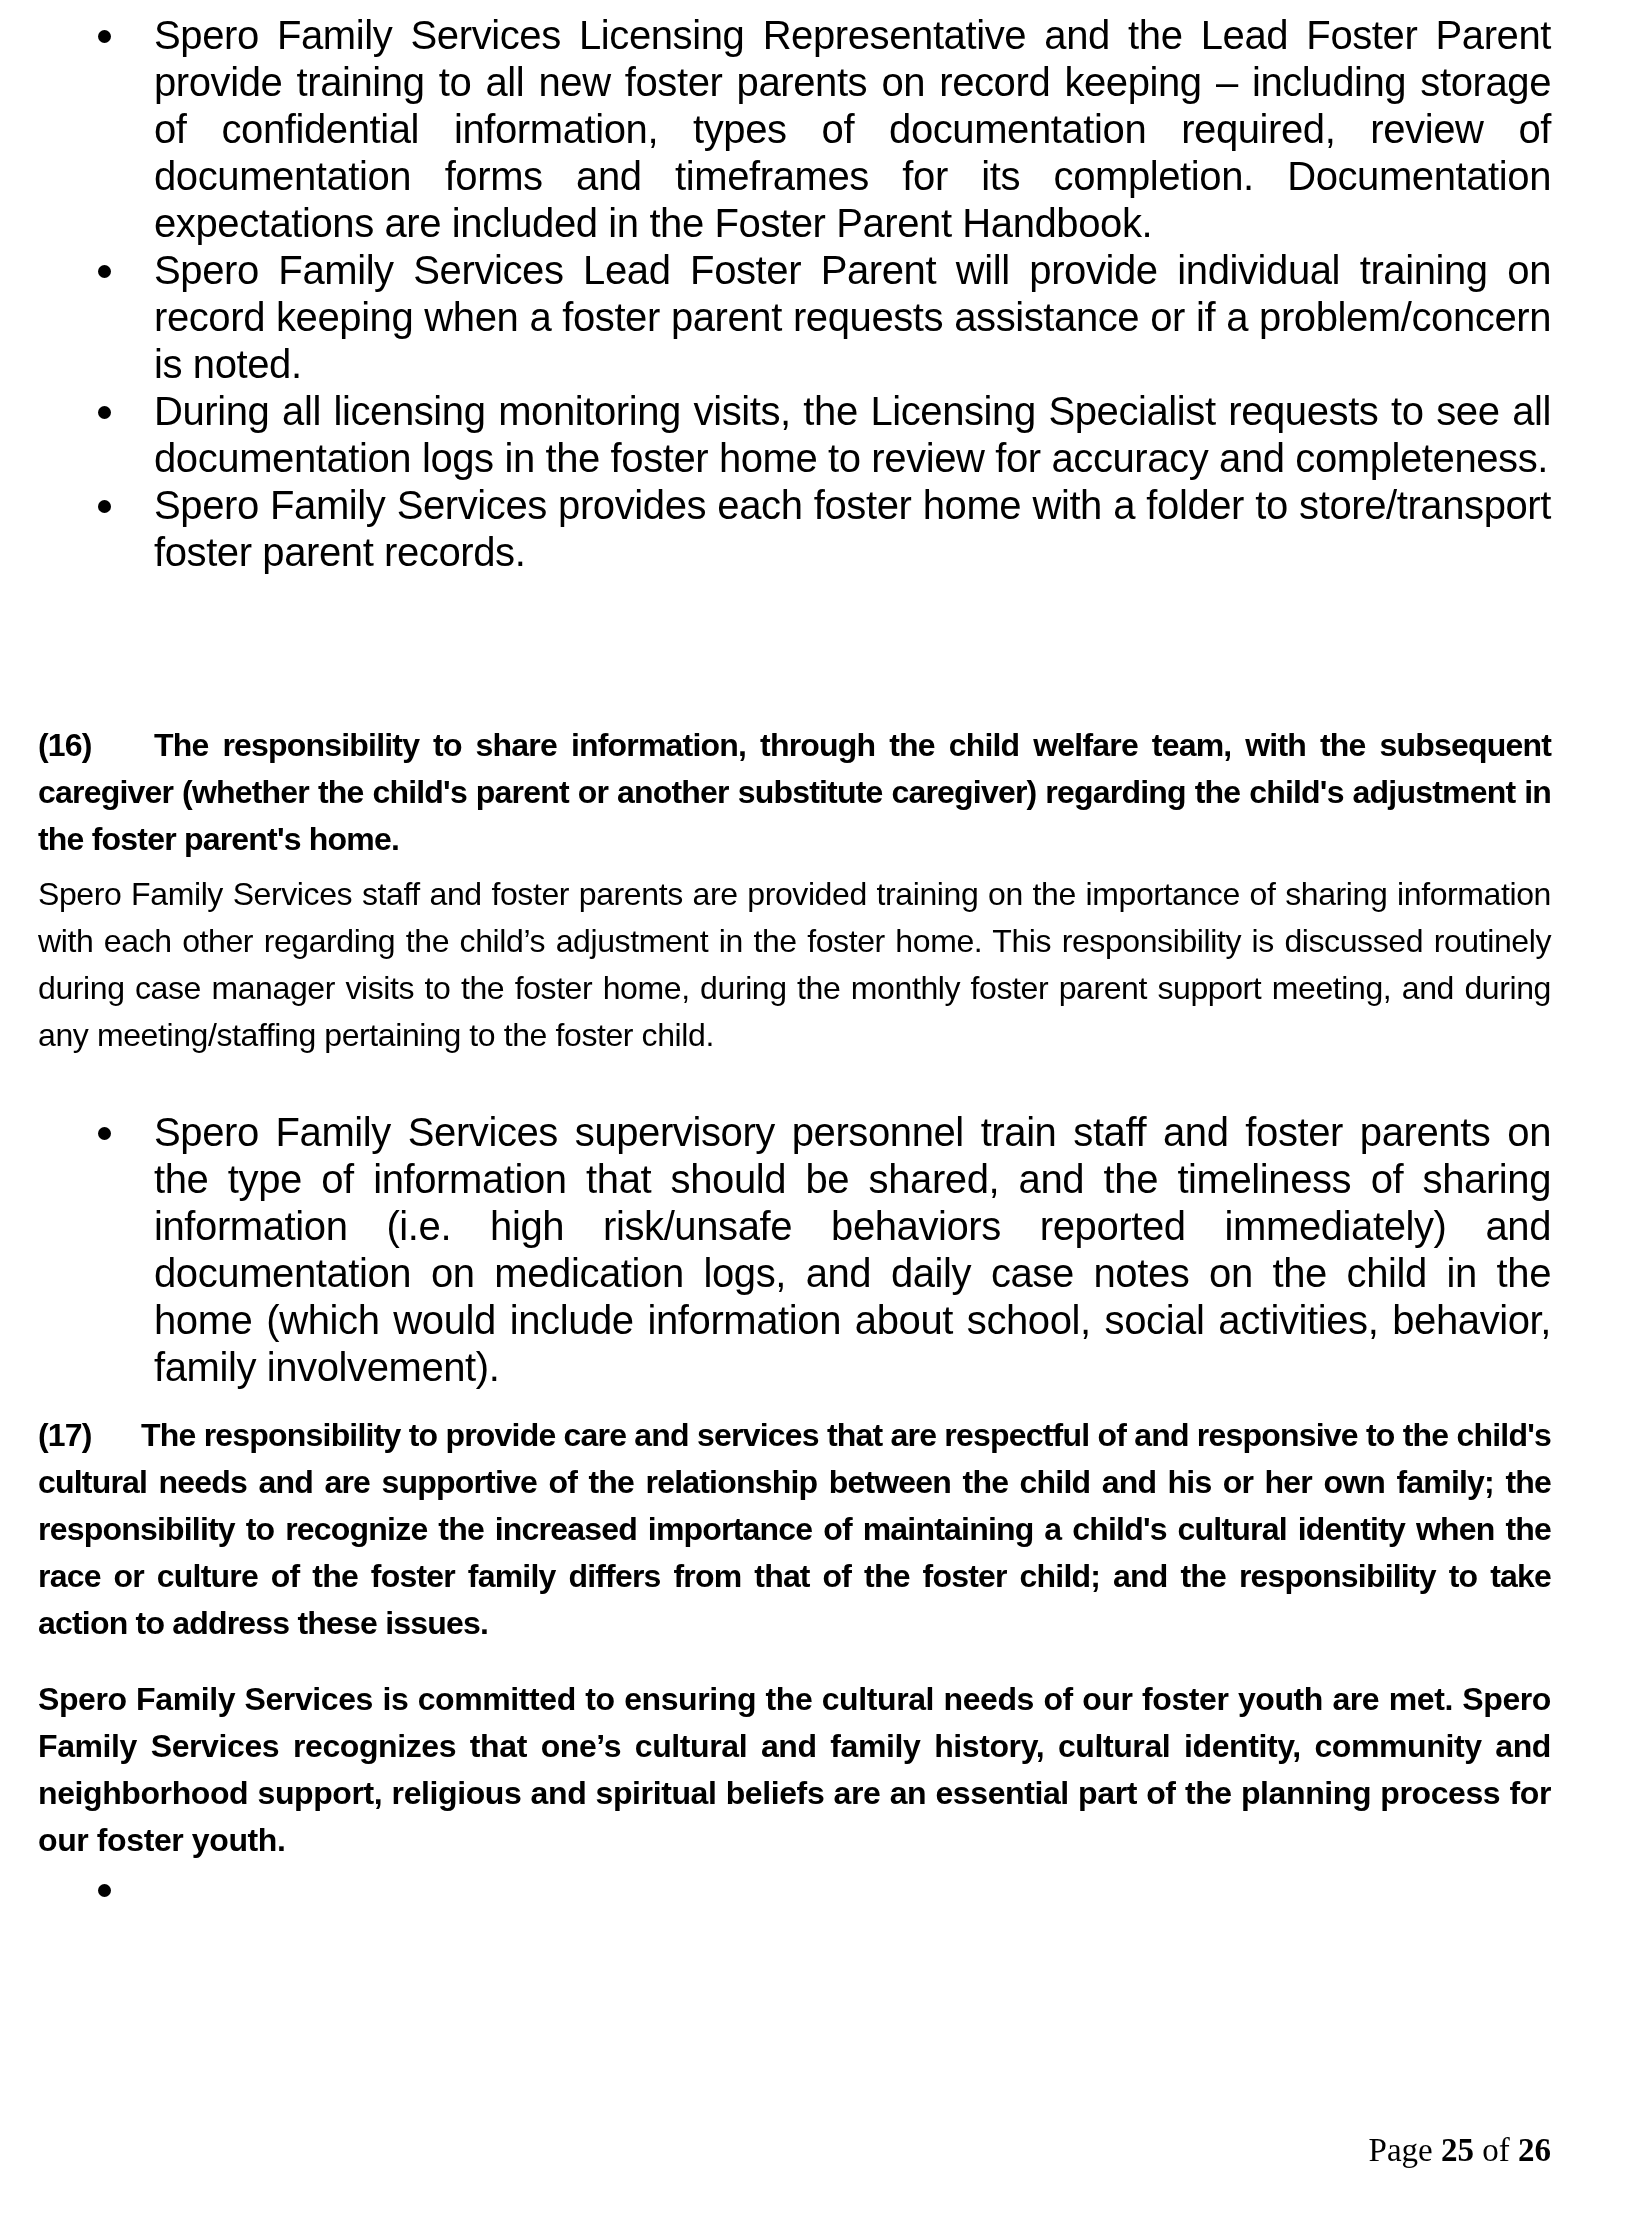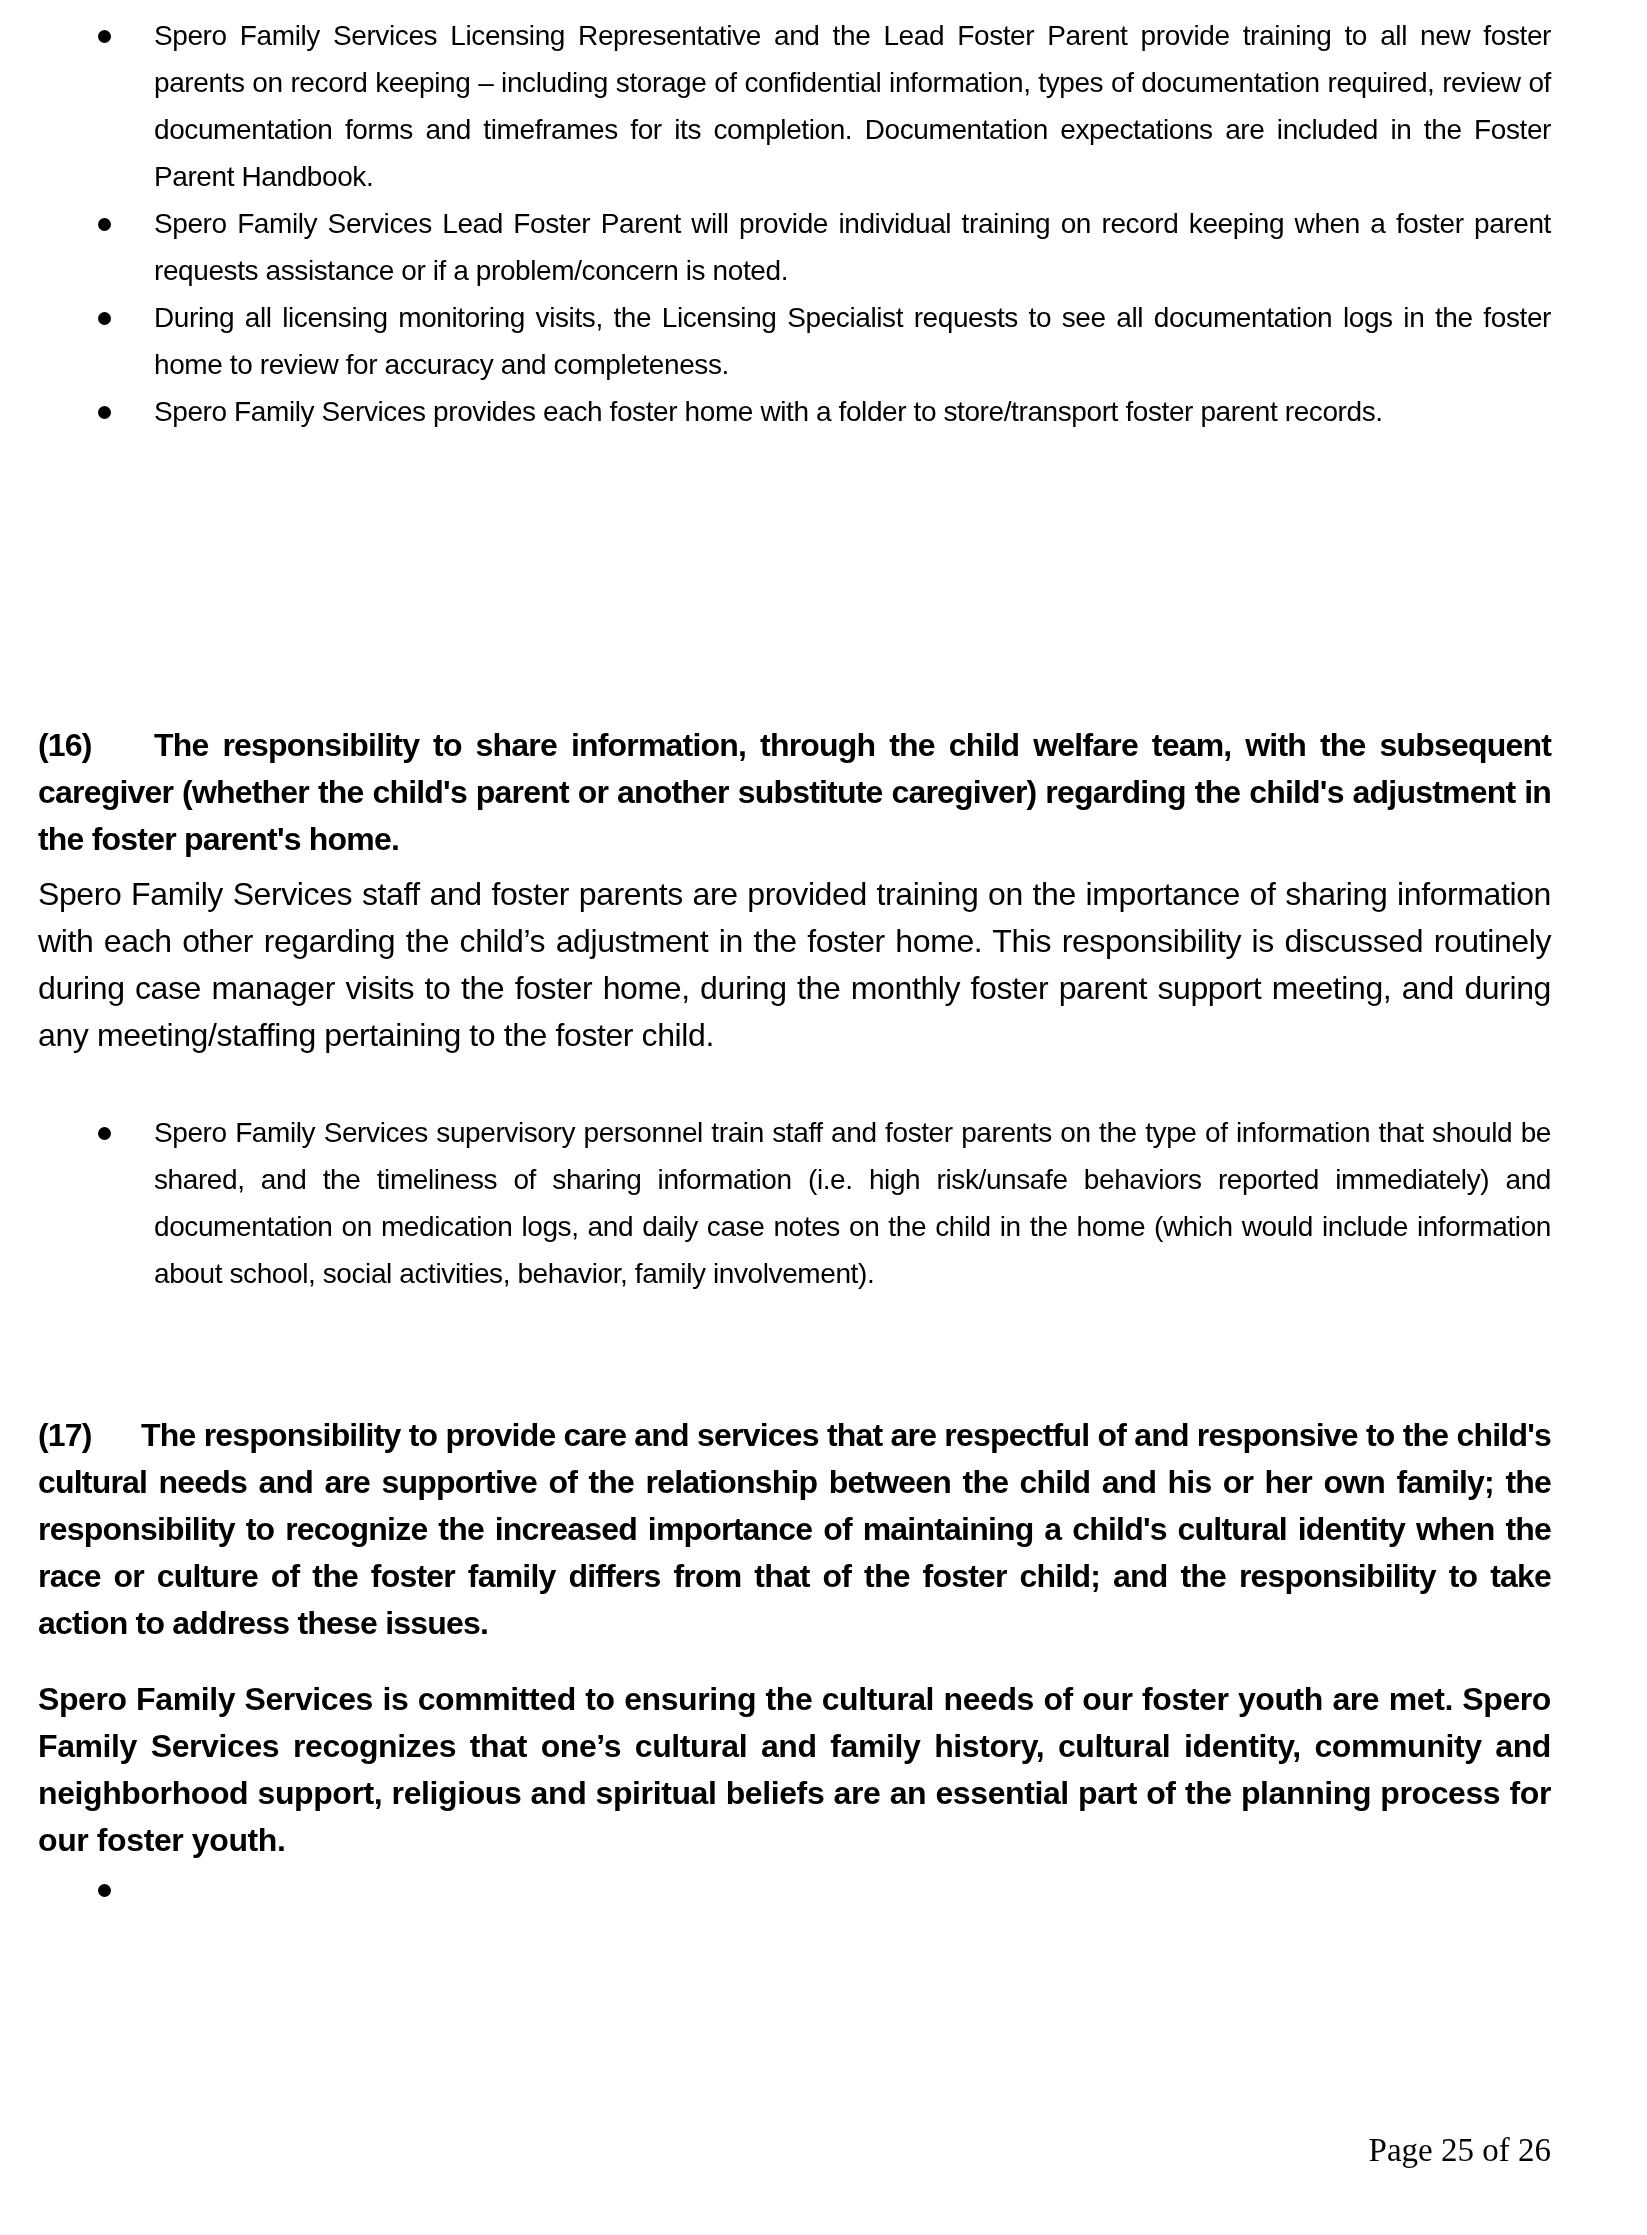--- a/index.html
+++ b/index.html
@@ -41,21 +41,21 @@
     position: absolute;
     left: 38px;
     width: 1513px;
     margin: 0;
     padding: 0;
     list-style: none;
   }
   .bullet-item {
     position: relative;
     padding-left: 116px;
-    font-size: 28px;
+    font-size: 40px;
     line-height: 47px;
     text-align: justify;
     text-align-last: left;
     letter-spacing: -0.4px;
   }
   .bullet-dot {
     position: absolute;
     left: 60px;
     top: 17.5px;
     width: 13px;
@@ -69,21 +69,21 @@
   }
   .footer {
     position: absolute;
     right: 96px;
     top: 2129px;
     font-family: "Liberation Serif", "DejaVu Serif", serif;
     font-size: 33px;
     line-height: 42px;
   }
   .footer b {
-    font-weight: normal;
+    font-weight: bold;
   }
 </style>
 </head>
 <body>
 
 <div class="page">
 
   <ul class="bullet-list" style="top: 12.2px;">
     <li class="bullet-item">
       <span class="bullet-dot"></span>

